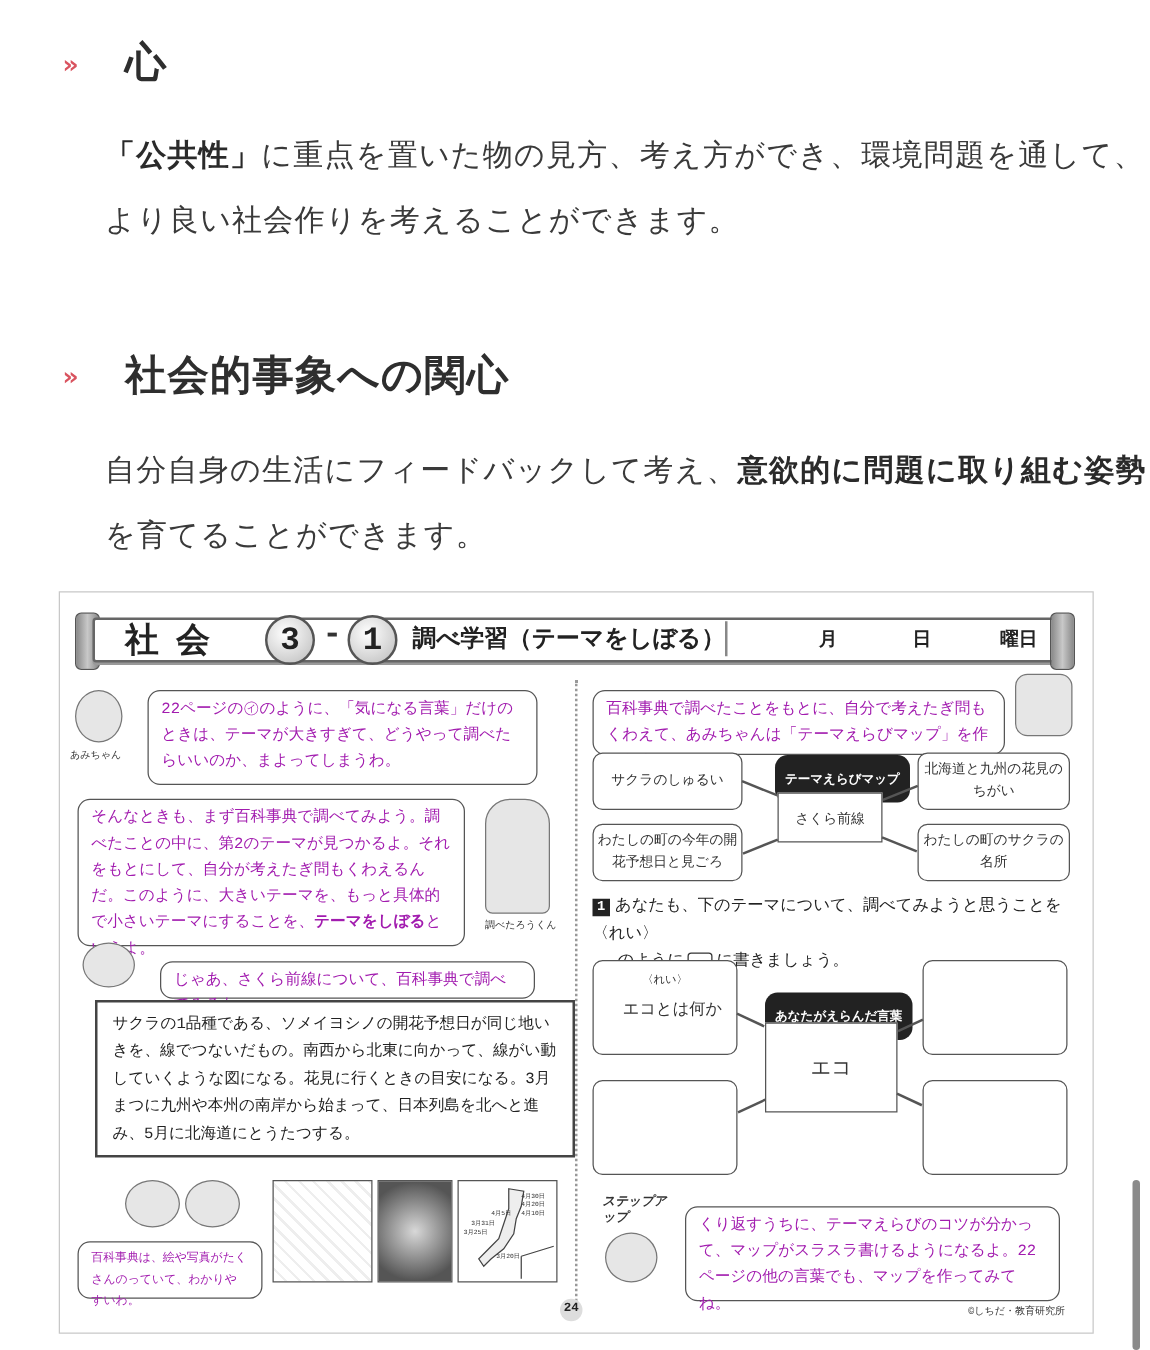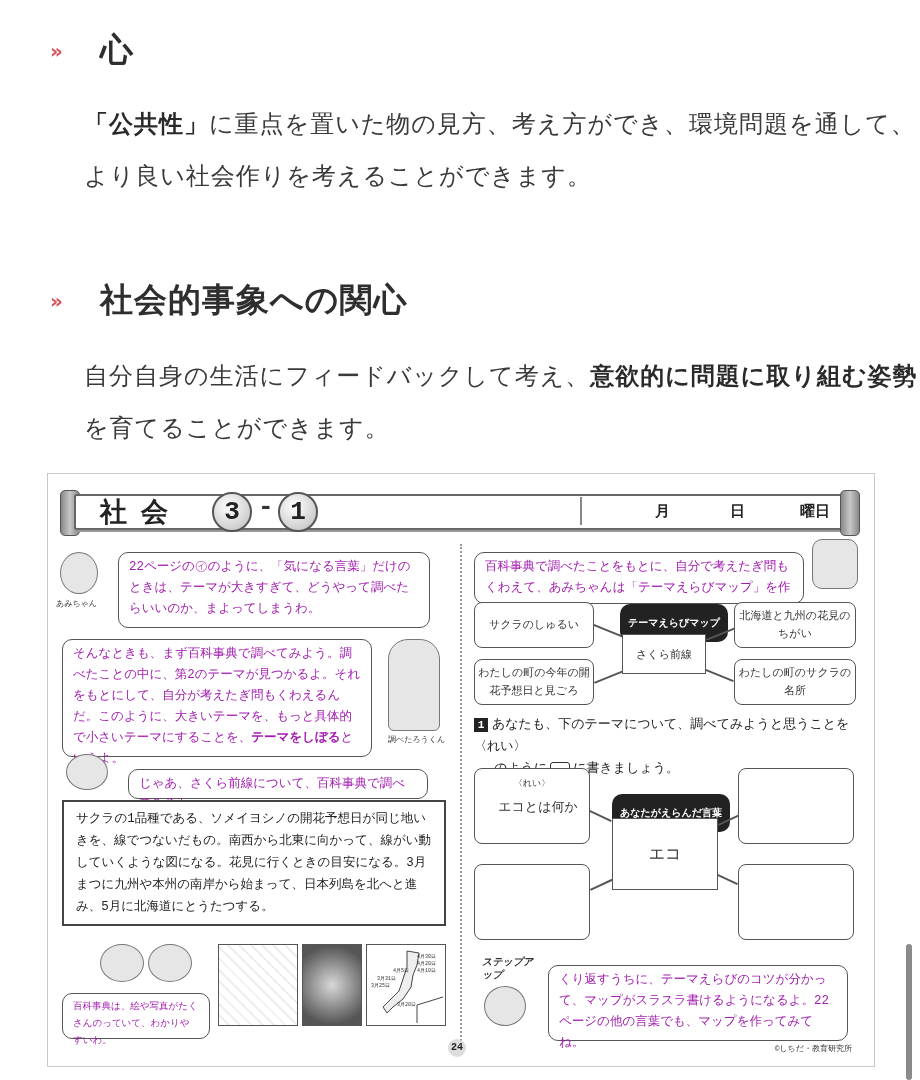--- a/index.html
+++ b/index.html
@@ -66,20 +66,21 @@
 
 <div class="sheet">
   <div class="banner">
     <div class="scroll" style="left:0;"></div>
     <div class="bar"></div>
     <div class="scroll" style="right:0;"></div>
     <span class="t1">社会</span>
     <span class="circ" style="left:152px;">3</span>
     <span class="dash" style="left:198px;">-</span>
     <span class="circ" style="left:218px;">1</span>
+    <span class="sub">調べ学習（テーマをしぼる）</span>
     <span class="sep"></span>
     <span class="date" style="left:595px;">月</span>
     <span class="date" style="left:670px;">日</span>
     <span class="date" style="left:740px;">曜日</span>
   </div>
 
   <div class="divider"></div>
 
   <div class="char" style="left:12px;top:78px;width:36px;height:40px;"></div>
   <span class="charlabel" style="left:8px;top:124px;">あみちゃん</span>
@@ -87,21 +88,21 @@
 
   <div class="bubble" style="left:14px;top:152px;width:310px;height:118px;">
     <span>そんなときも、まず百科事典で調べてみよう。調べたことの中に、第2のテーマが見つかるよ。それをもとにして、自分が考えたぎ問もくわえるんだ。このように、大きいテーマを、もっと具体的で小さいテーマにすることを、</span><b>テーマをしぼる</b><span>というよ。</span>
   </div>
   <div class="char" style="left:340px;top:165px;width:50px;height:90px;border-radius:20px 20px 6px 6px;"></div>
   <span class="charlabel" style="left:340px;top:260px;">調べたろうくん</span>
 
   <div class="char" style="left:18px;top:280px;width:40px;height:34px;"></div>
   <div class="bubble" style="left:80px;top:282px;width:300px;height:30px;line-height:20px;">じゃあ、さくら前線について、百科事典で調べてみるわ。</div>
 
-  <div class="sqbox" style="left:14px;top:326px;width:384px;height:126px;">サクラの1品種である、ソメイヨシノの開花予想日が同じ地いきを、線でつないだもの。南西から北東に向かって、線がい動していくような図になる。花見に行くときの目安になる。3月まつに九州や本州の南岸から始まって、日本列島を北へと進み、5月に北海道にとうたつする。</div>
+  <div class="sqbox" style="left:28px;top:326px;width:384px;height:126px;">サクラの1品種である、ソメイヨシノの開花予想日が同じ地いきを、線でつないだもの。南西から北東に向かって、線がい動していくような図になる。花見に行くときの目安になる。3月まつに九州や本州の南岸から始まって、日本列島を北へと進み、5月に北海道にとうたつする。</div>
 
   <div class="char" style="left:52px;top:470px;width:42px;height:36px;"></div>
   <div class="char" style="left:100px;top:470px;width:42px;height:36px;"></div>
   <div class="bubble" style="left:14px;top:506px;width:148px;height:46px;font-size:9.5px;line-height:17px;">百科事典は、絵や写真がたくさんのっていて、わかりやすいわ。</div>
 
   <div class="img" style="left:170px;top:470px;width:78px;height:80px;background:repeating-linear-gradient(45deg,#fff 0 6px,#eee 6px 8px);"></div>
   <div class="img" style="left:254px;top:470px;width:58px;height:80px;background:radial-gradient(circle at 50% 50%, #d8d8d8, #555 80%);"></div>
   <div class="img" style="left:318px;top:470px;width:78px;height:80px;">
     <svg width="78" height="80" viewBox="0 0 78 80">
       <path d="M40 6 L52 8 L50 20 L46 30 L44 42 L36 54 L26 62 L20 68 L16 62 L24 54 L32 46 L36 34 L40 22 Z" fill="#eee" stroke="#444" stroke-width="1"></path>

